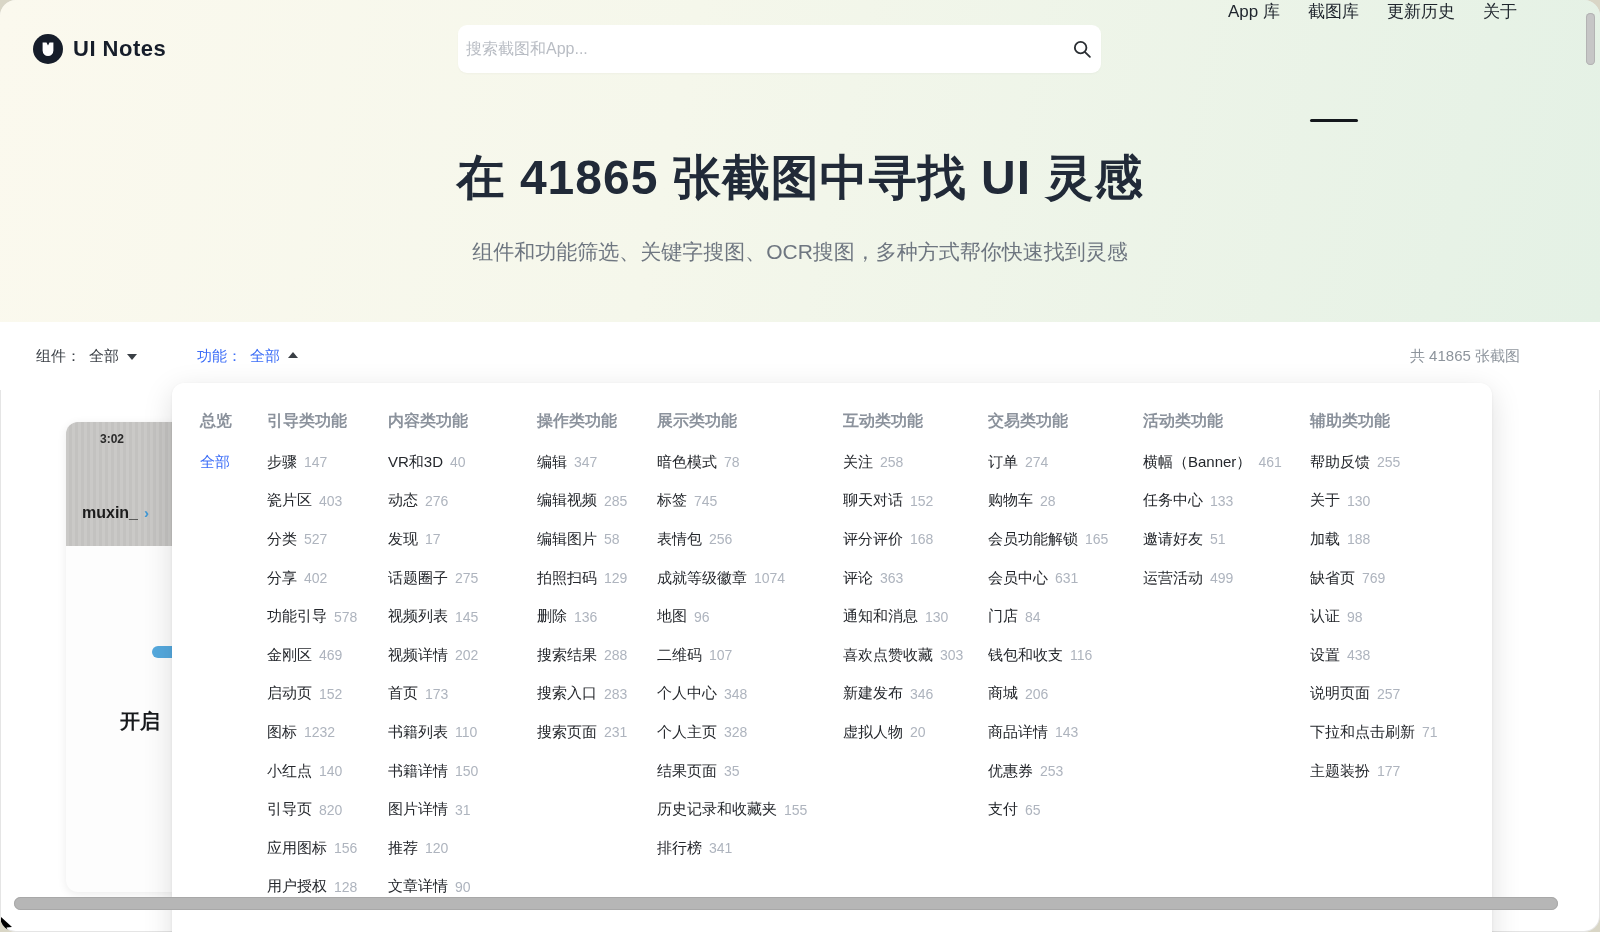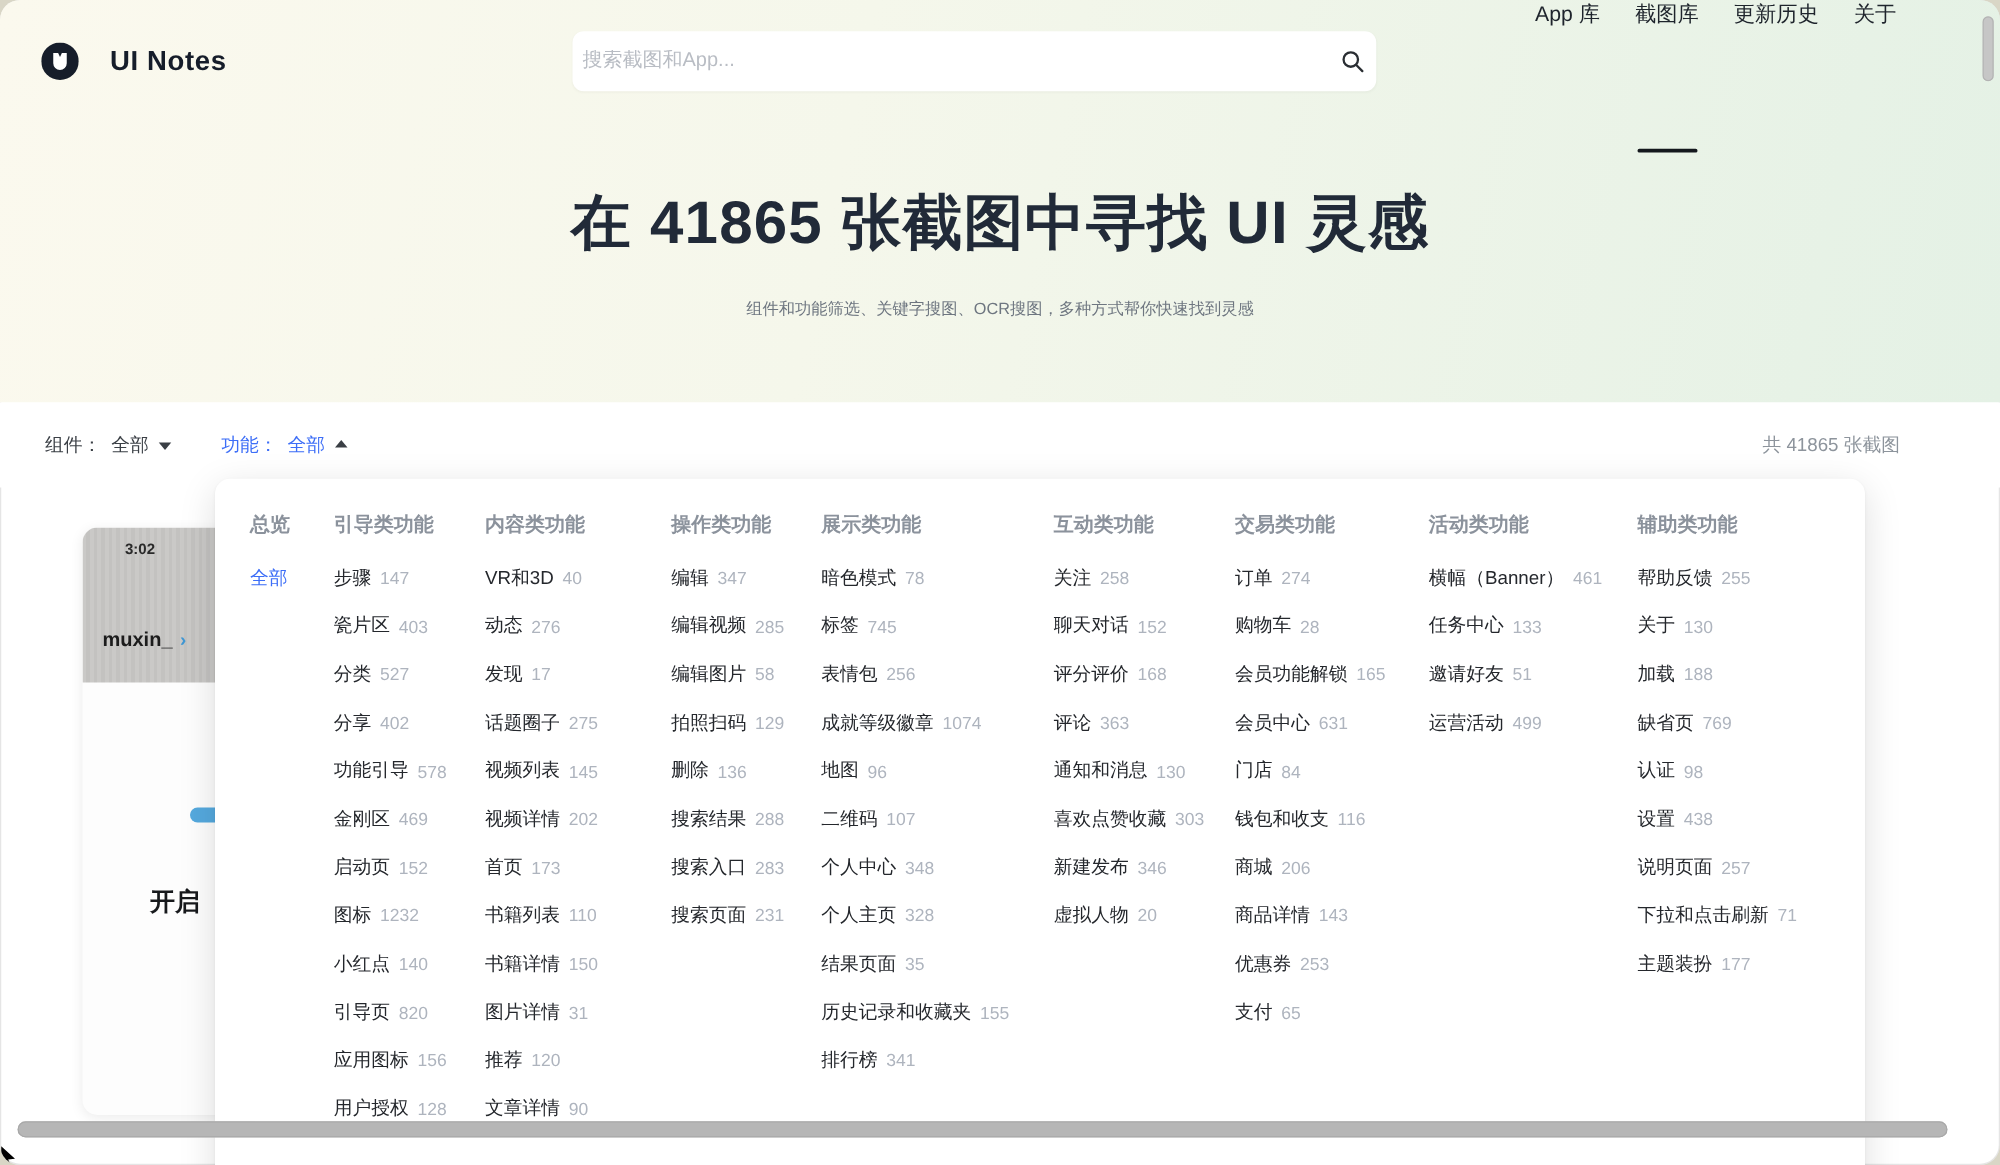--- a/index.html
+++ b/index.html
@@ -5,40 +5,40 @@
   * { margin:0; padding:0; box-sizing:border-box; }
   html,body { width:1600px; height:932px; }
   body { background:#d9d6c6; font-family:"Liberation Sans", sans-serif; position:relative; overflow:hidden; }
   .page { position:absolute; inset:0; background:#ffffff; border-radius:16px; overflow:hidden;
           box-shadow: inset 0 0 0 1px rgba(0,0,0,.10); }
 
   
   .hero { position:absolute; left:0; top:0; width:1600px; height:322px;
           background: linear-gradient(102deg,#fbf9ee 0%,#f5f7eb 42%,#e4f1e5 100%); }
   .topbar { position:absolute; left:0; top:0; width:1600px; height:100px; }
-  .logo { position:absolute; left:33px; top:34px; display:flex; align-items:center; gap:25px;text-align:center; }
+  .logo { position:absolute; left:33px; top:34px; display:flex; align-items:center; gap:10px;text-align:center; }
   .logo-text { font-size:22px; font-weight:700; color:#161d2a; letter-spacing:.5px; }
   .search { position:absolute; left:458px; top:25px; width:643px; height:48px; background:#fff;
             border-radius:9px; display:flex; align-items:center; padding:0 8px;
             box-shadow:0 1px 2px rgba(0,0,0,.03); }
   .search input { flex:1; border:none; outline:none; font-size:16px; color:#333; background:transparent;
                   font-family:"Liberation Sans", sans-serif; }
   .search input::placeholder { color:#b9bdc4; }
   .nav { position:absolute; right:83px; top:0; height:100px; display:flex; gap:28px; }
   .nav-item { font-size:17px; color:#1e242c; position:relative; cursor:pointer; white-space:nowrap; }
   .nav-item.active::after { content:""; position:absolute; left:50%; transform:translateX(-50%);
             bottom:-22px; width:48px; height:3px; background:#14181d; border-radius:2px; }
   .hero-title { position:absolute; left:0; top:146px; width:1600px; text-align:center;
             font-size:48px; font-weight:700; color:#212a38; letter-spacing:1px; }
   .hero-sub { position:absolute; left:0; top:238px; width:1600px; text-align:center;
-            font-size:13px; color:#6e7680; }
+            font-size:21px; color:#6e7680; }
 
   
   .filterbar { position:absolute; left:0; top:322px; width:1600px; height:68px; background:#fff; }
-  .filters { position:absolute; left:36px; top:0; height:68px; display:flex; align-items:center; gap:40px; }
+  .filters { position:absolute; left:36px; top:0; height:68px; display:flex; align-items:center; gap:60px; }
   .filter { display:flex; align-items:center; gap:8px; font-size:15px; cursor:pointer; }
   .filter .flabel, .filter .fvalue { color:#3a3f45; }
   .filter.active .flabel, .filter.active .fvalue { color:#3d6ef7; }
   .caret-down { width:0; height:0; border-left:5px solid transparent; border-right:5px solid transparent;
                 border-top:6px solid #3a3f45; margin-top:2px; }
   .caret-up { width:0; height:0; border-left:5px solid transparent; border-right:5px solid transparent;
               border-bottom:6px solid #3a3f45; margin-bottom:2px; }
   .total-count { position:absolute; right:80px; top:0; height:68px; display:flex; align-items:center;
                  font-size:15px; color:#8d949c; }
 

